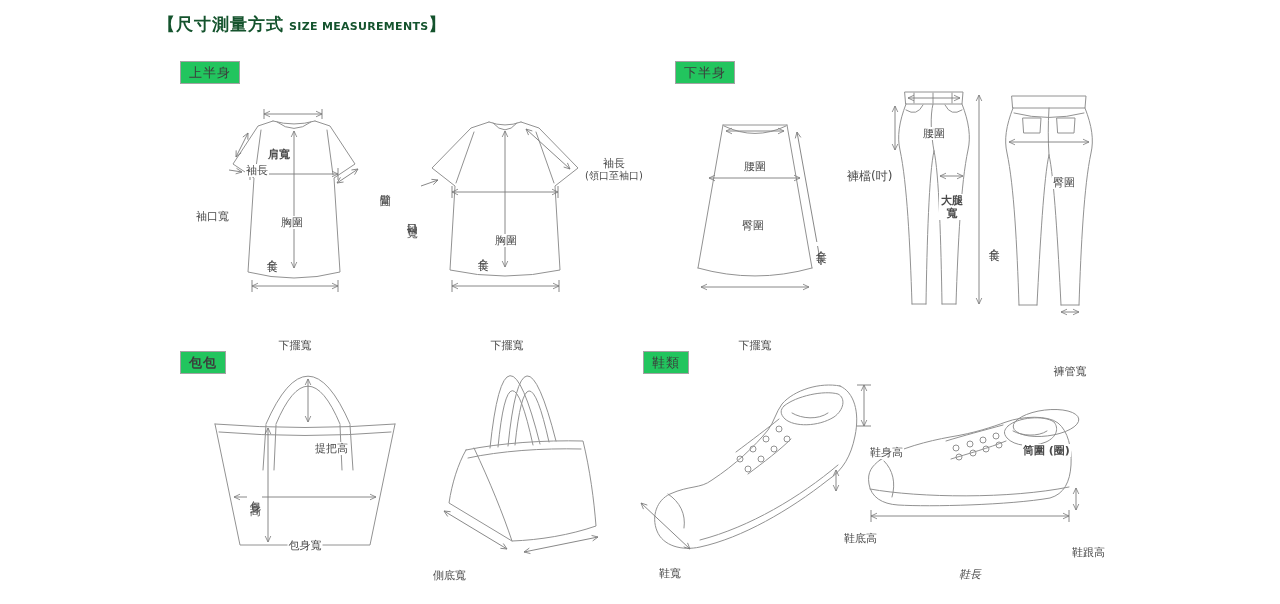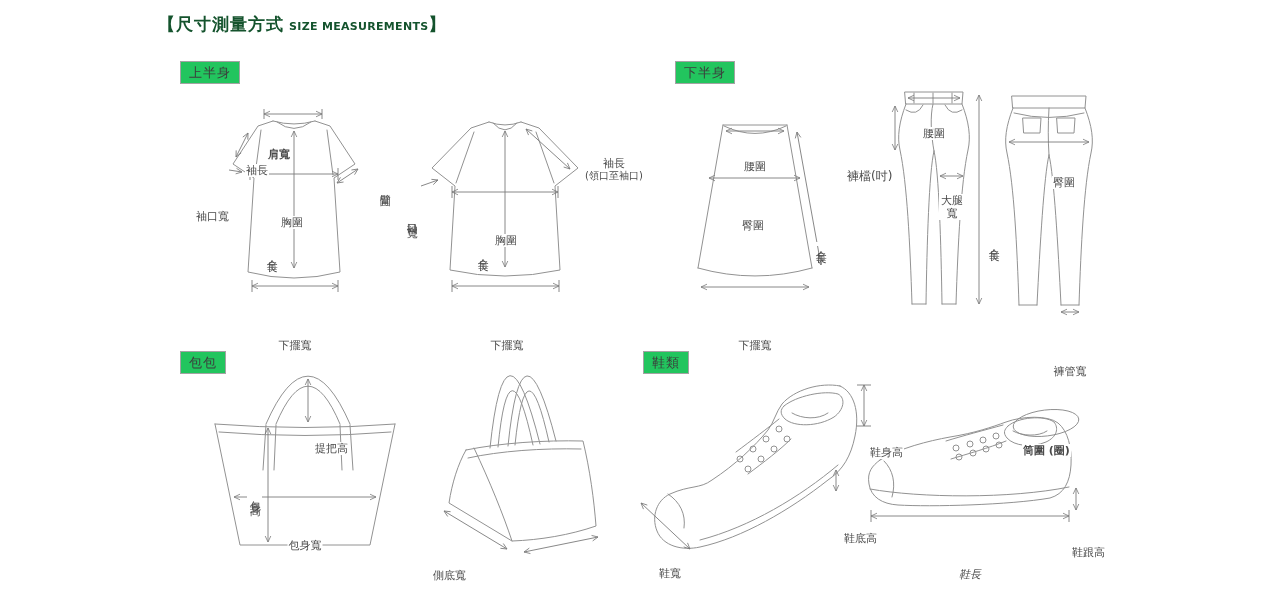--- a/index.html
+++ b/index.html
@@ -183,21 +183,21 @@
       <line class="dim" x1="1076" y1="488" x2="1076" y2="510"></line>
       <line class="dim" x1="871" y1="516" x2="1069" y2="516"></line>
       <path class="tick" d="M871,510 L871,522 M1069,510 L1069,522"></path>
     </g>
   </svg>
 
   <div class="page-title"><span class="t-zh">【</span><span class="t-zh">尺寸測量方式</span> <span class="t-en">SIZE MEASUREMENTS</span><span class="t-zh">】</span></div>
 
   <div class="section-tag" style="left:180px; top:61px;">上半身</div>
   <div class="section-tag" style="left:657px; top:61px;margin-left:18px;">下半身</div>
-  <div class="section-tag" style="left:180px; top:351px;">包包</div>
+  <div class="section-tag" style="left:180px; top:351px;font-weight:bold;">包包</div>
   <div class="section-tag" style="left:643px; top:351px;text-align:center;">鞋類</div>
 
   <div class="lbl c" style="left:279px; top:100px;font-weight:bold;">肩寬</div>
   <div class="lbl c" style="left:257px; top:116px;">袖長</div>
   <div class="lbl v" style="left:377px; top:137px;">臂圍</div>
   <div class="lbl" style="left:195px; top:162px;">袖口寬</div>
   <div class="lbl c" style="left:292px; top:168px;">胸圍</div>
   <div class="lbl v" style="left:264px; top:203px;">全長</div>
   <div class="lbl c" style="left:295px; top:291px;">下擺寬</div>
 
@@ -210,21 +210,21 @@
   <div class="lbl v" style="left:475px; top:202px;">全長</div>
   <div class="lbl c" style="left:507px; top:291px;">下擺寬</div>
 
   <div class="lbl c" style="left:755px; top:112px;">腰圍</div>
   <div class="lbl c" style="left:753px; top:171px;">臀圍</div>
   <div class="lbl v" style="left:813px; top:194px;">全長</div>
   <div class="lbl c" style="left:755px; top:291px;">下擺寬</div>
 
   <div class="lbl c" style="left:934px; top:79px;">腰圍</div>
   <div class="lbl" style="left:846px; top:121px; font-size:12px;">褲檔(吋)</div>
-  <div class="lbl c wrap" style="left:952px; top:146px;">大腿寬</div>
+  <div class="lbl c wrap" style="left:952px; top:146px;font-weight:bold;">大腿寬</div>
   <div class="lbl v" style="left:986px; top:192px;">全長</div>
   <div class="lbl c" style="left:1064px; top:128px;">臀圍</div>
   <div class="lbl c" style="left:1070px; top:317px;text-align:right;">褲管寬</div>
 
   <div class="lbl" style="left:314px; top:394px;">提把高</div>
   <div class="lbl v" style="left:247px; top:444px;">包身高</div>
   <div class="lbl c" style="left:305px; top:491px;">包身寬</div>
   <div class="lbl" style="left:432px; top:521px;">側底寬</div>
   <div class="lbl" style="left:545px; top:556px;">底寬</div>
 

